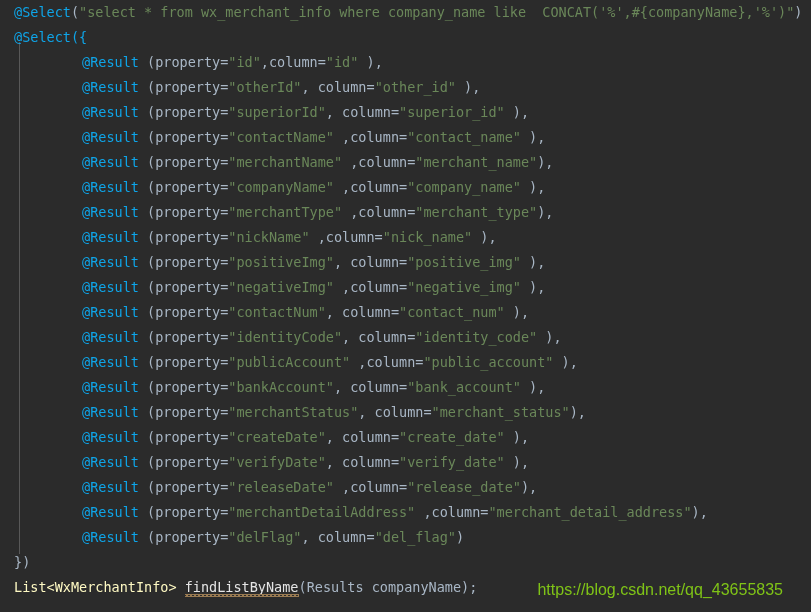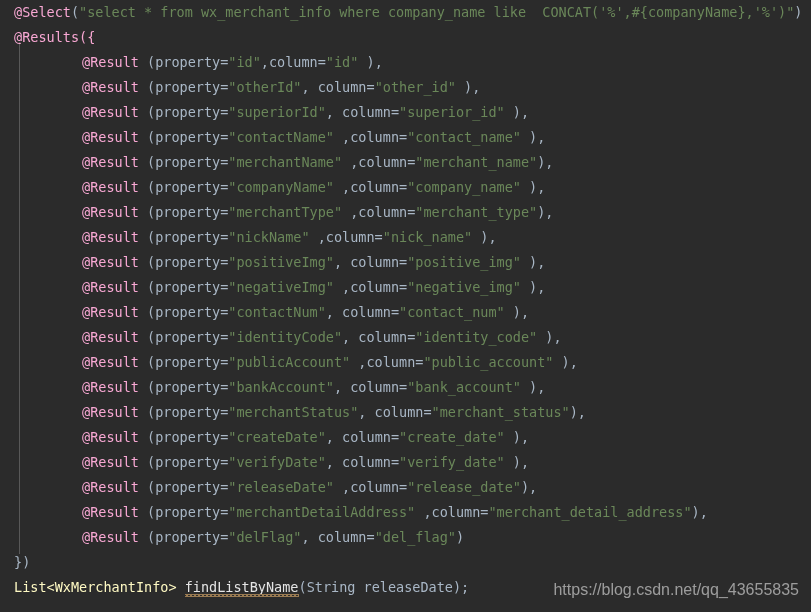--- a/index.html
+++ b/index.html
@@ -37,63 +37,63 @@
   
   .indent-guide {
     position: absolute;
     left: 19px;
     top: 42px;
     width: 1px;
     height: 512px;
     background: #585858;
   }
   
-  .tok-annotation { color: #f9a8d4; }
+  .tok-annotation { color: #0ea5e9; }
   .tok-string     { color: #6a8759; }
   .tok-default    { color: #a9b7c6; }
   .tok-type       { color: #fef9c3; }
   .tok-method     { color: #e5e5e5; position: relative; }
   .tok-method .squiggle {
     position: absolute;
     left: 0;
     right: 0;
     bottom: -2px;
     height: 3px;
     background-image:
       linear-gradient(45deg, transparent 40%, #9a7b52 40%, #9a7b52 60%, transparent 60%),
       linear-gradient(-45deg, transparent 40%, #9a7b52 40%, #9a7b52 60%, transparent 60%);
     background-size: 4px 3px;
     background-repeat: repeat-x;
     pointer-events: none;
   }
   
   .watermark {
     position: absolute;
-    right: 12px;
+    right: 28px;
     bottom: 10px;
-    color: #a3a3a3;
+    color: #84cc16;
     font-family: "Liberation Sans", sans-serif;
     font-size: 16px;
     letter-spacing: 0px;
     opacity: 0.95;
     white-space: nowrap;
   }
 </style>
 </head>
 <body>
 
 <div id="editor-root">
 
   <div class="indent-guide"></div>
 
   <div class="code-area">
 
     <div class="code-line"><span class="tok-annotation">@Select</span><span class="tok-default">(</span><span class="tok-string">"select * from wx_merchant_info where company_name like  CONCAT('%',#{companyName},'%')"</span><span class="tok-default">)</span></div>
 
-    <div class="code-line"><span class="tok-annotation">@Results({</span></div>
+    <div class="code-line"><span class="tok-annotation">@Select({</span></div>
 
     <div id="result-lines">
         <div class="code-line" style="padding-left: 82px;"><span class="tok-annotation">@Result</span><span class="tok-default"> (property=</span><span class="tok-string">"id"</span><span class="tok-default">,column=</span><span class="tok-string">"id"</span><span class="tok-default"> ),</span></div>
         <div class="code-line" style="padding-left: 82px;"><span class="tok-annotation">@Result</span><span class="tok-default"> (property=</span><span class="tok-string">"otherId"</span><span class="tok-default">, column=</span><span class="tok-string">"other_id"</span><span class="tok-default"> ),</span></div>
         <div class="code-line" style="padding-left: 82px;"><span class="tok-annotation">@Result</span><span class="tok-default"> (property=</span><span class="tok-string">"superiorId"</span><span class="tok-default">, column=</span><span class="tok-string">"superior_id"</span><span class="tok-default"> ),</span></div>
         <div class="code-line" style="padding-left: 82px;"><span class="tok-annotation">@Result</span><span class="tok-default"> (property=</span><span class="tok-string">"contactName"</span><span class="tok-default"> ,column=</span><span class="tok-string">"contact_name"</span><span class="tok-default"> ),</span></div>
         <div class="code-line" style="padding-left: 82px;"><span class="tok-annotation">@Result</span><span class="tok-default"> (property=</span><span class="tok-string">"merchantName"</span><span class="tok-default"> ,column=</span><span class="tok-string">"merchant_name"</span><span class="tok-default">),</span></div>
         <div class="code-line" style="padding-left: 82px;"><span class="tok-annotation">@Result</span><span class="tok-default"> (property=</span><span class="tok-string">"companyName"</span><span class="tok-default"> ,column=</span><span class="tok-string">"company_name"</span><span class="tok-default"> ),</span></div>
         <div class="code-line" style="padding-left: 82px;"><span class="tok-annotation">@Result</span><span class="tok-default"> (property=</span><span class="tok-string">"merchantType"</span><span class="tok-default"> ,column=</span><span class="tok-string">"merchant_type"</span><span class="tok-default">),</span></div>
         <div class="code-line" style="padding-left: 82px;"><span class="tok-annotation">@Result</span><span class="tok-default"> (property=</span><span class="tok-string">"nickName"</span><span class="tok-default"> ,column=</span><span class="tok-string">"nick_name"</span><span class="tok-default"> ),</span></div>
@@ -106,19 +106,19 @@
         <div class="code-line" style="padding-left: 82px;"><span class="tok-annotation">@Result</span><span class="tok-default"> (property=</span><span class="tok-string">"merchantStatus"</span><span class="tok-default">, column=</span><span class="tok-string">"merchant_status"</span><span class="tok-default">),</span></div>
         <div class="code-line" style="padding-left: 82px;"><span class="tok-annotation">@Result</span><span class="tok-default"> (property=</span><span class="tok-string">"createDate"</span><span class="tok-default">, column=</span><span class="tok-string">"create_date"</span><span class="tok-default"> ),</span></div>
         <div class="code-line" style="padding-left: 82px;"><span class="tok-annotation">@Result</span><span class="tok-default"> (property=</span><span class="tok-string">"verifyDate"</span><span class="tok-default">, column=</span><span class="tok-string">"verify_date"</span><span class="tok-default"> ),</span></div>
         <div class="code-line" style="padding-left: 82px;"><span class="tok-annotation">@Result</span><span class="tok-default"> (property=</span><span class="tok-string">"releaseDate"</span><span class="tok-default"> ,column=</span><span class="tok-string">"release_date"</span><span class="tok-default">),</span></div>
         <div class="code-line" style="padding-left: 82px;"><span class="tok-annotation">@Result</span><span class="tok-default"> (property=</span><span class="tok-string">"merchantDetailAddress"</span><span class="tok-default"> ,column=</span><span class="tok-string">"merchant_detail_address"</span><span class="tok-default">),</span></div>
         <div class="code-line" style="padding-left: 82px;"><span class="tok-annotation">@Result</span><span class="tok-default"> (property=</span><span class="tok-string">"delFlag"</span><span class="tok-default">, column=</span><span class="tok-string">"del_flag"</span><span class="tok-default">)</span></div>
       </div>
 
     <div class="code-line"><span class="tok-default">})</span></div>
 
-    <div class="code-line"><span class="tok-type">List&lt;WxMerchantInfo&gt;</span><span class="tok-default"> </span><span class="tok-method"><span>findListByName</span><span class="squiggle"></span></span><span class="tok-default">(String releaseDate);</span></div>
+    <div class="code-line"><span class="tok-type">List&lt;WxMerchantInfo&gt;</span><span class="tok-default"> </span><span class="tok-method"><span>findListByName</span><span class="squiggle"></span></span><span class="tok-default">(Results companyName);</span></div>
 
   </div>
 
   <div class="watermark">https://blog.csdn.net/qq_43655835</div>
 
 </div>
 
 </body></html>

